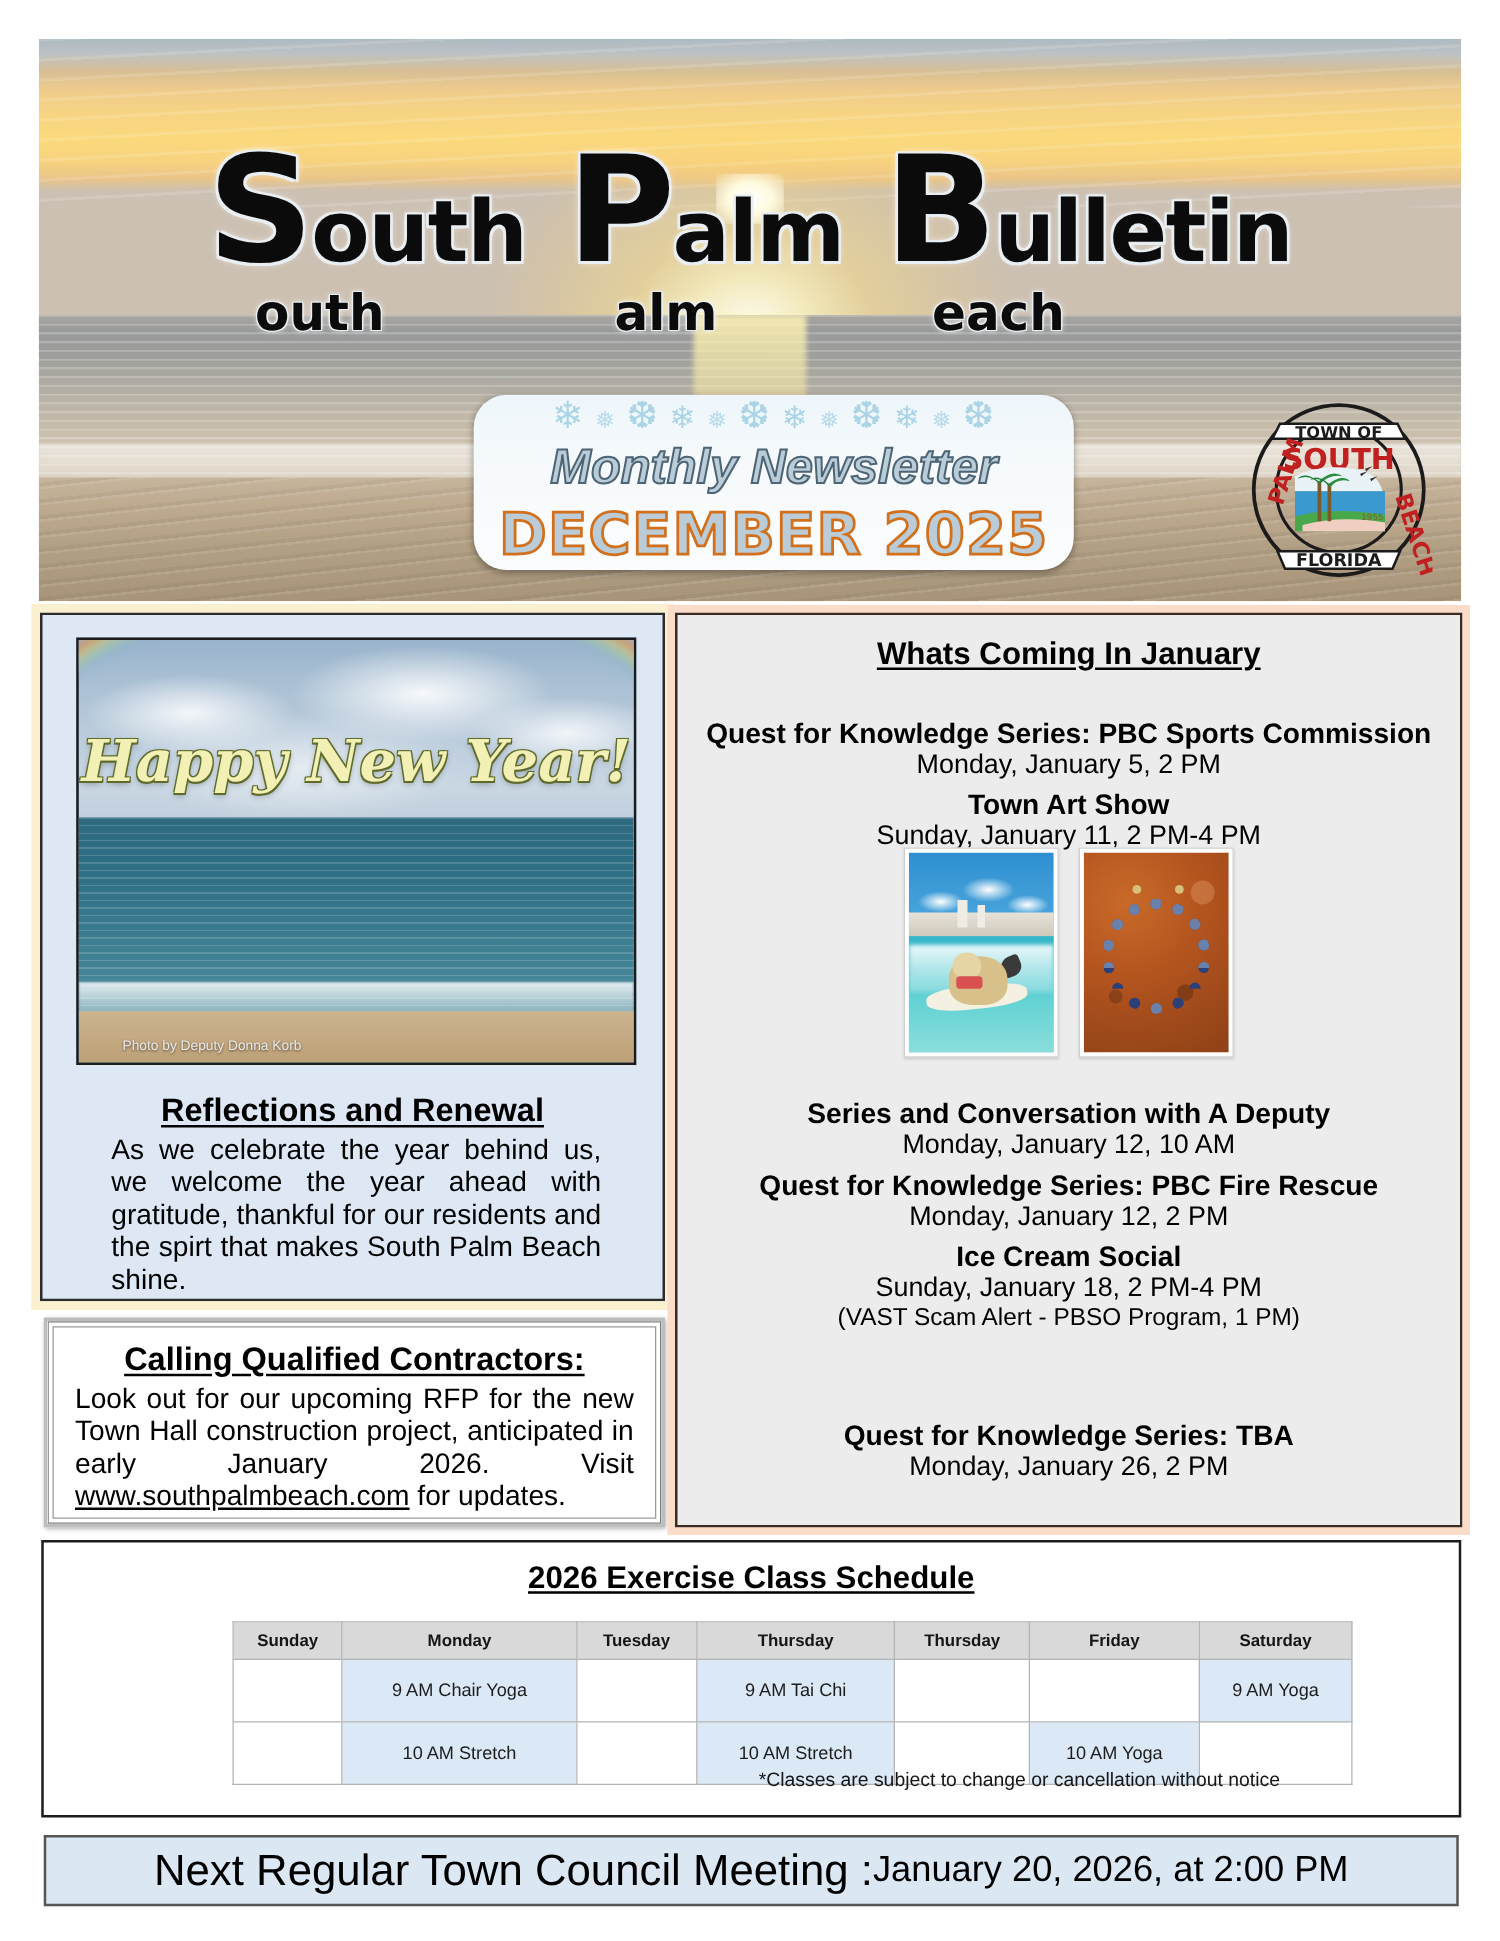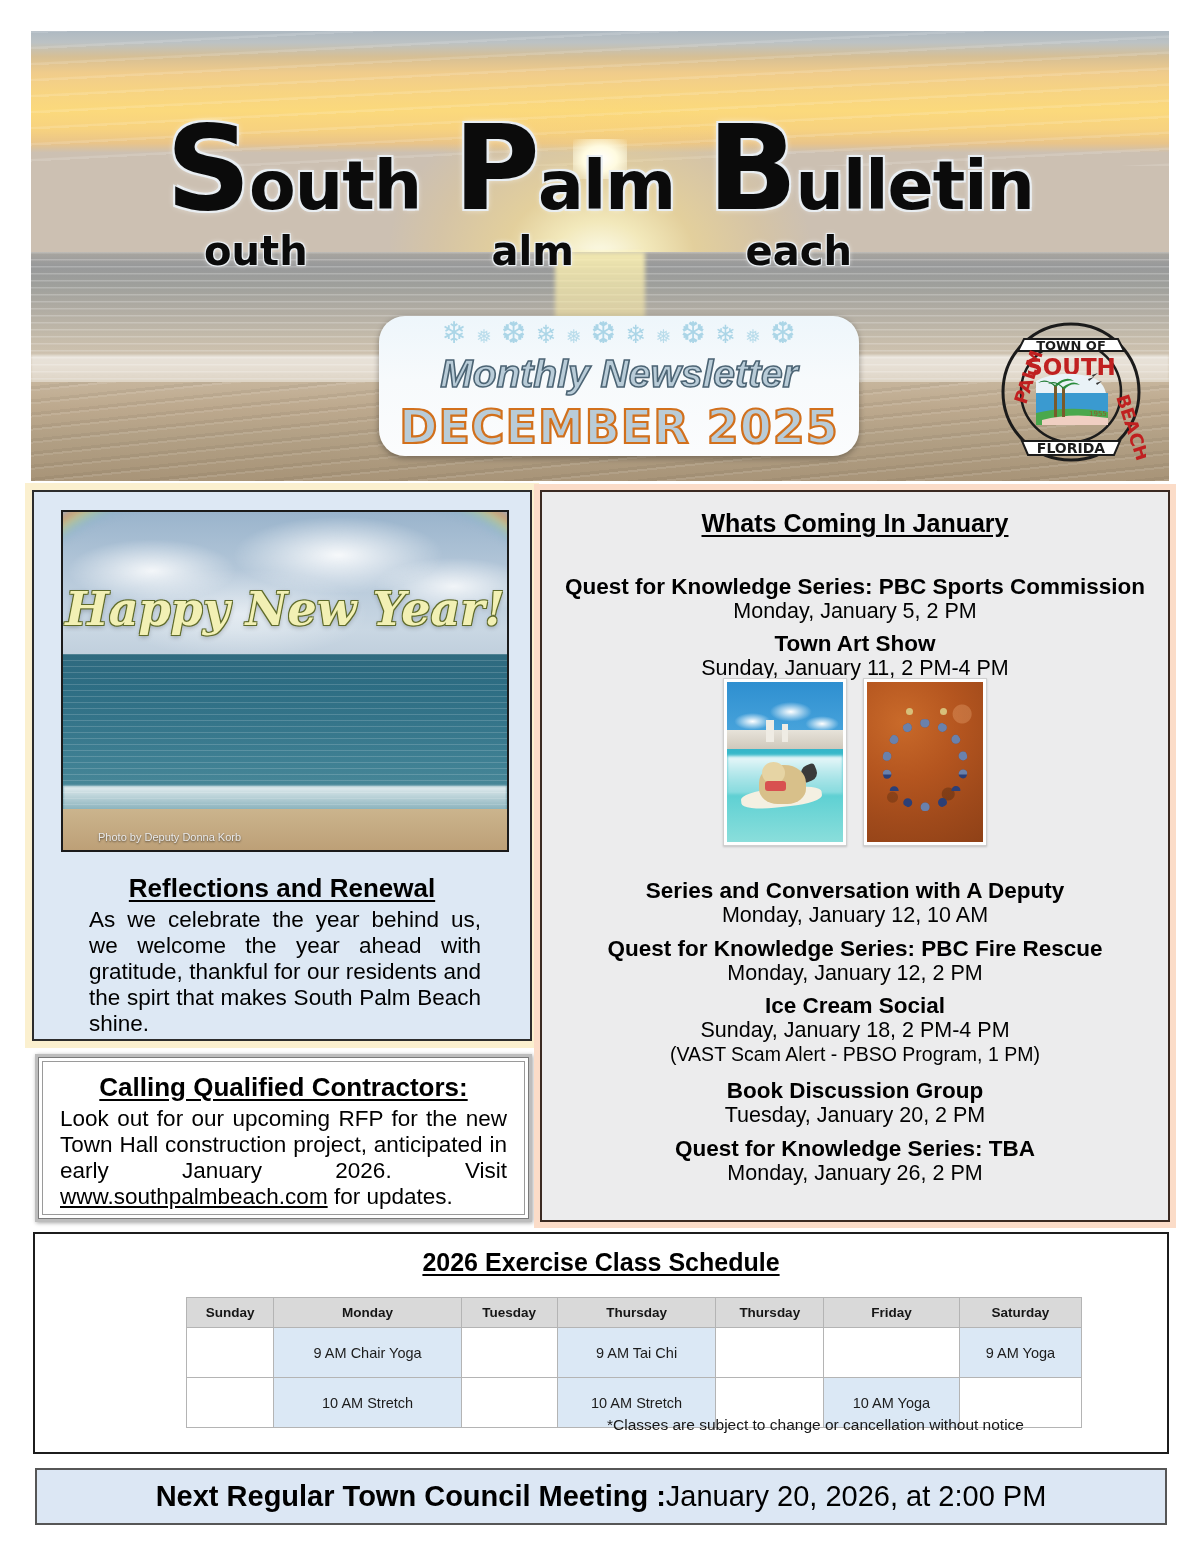--- a/index.html
+++ b/index.html
@@ -361,21 +361,21 @@
     position:absolute;right:143px;top:182px;
     font-size:15.5px;color:#161616;
   }
 
   
   .footer{
     position:absolute;left:35px;top:1468px;width:1132px;height:57px;
     background:#dce7f4;border:2px solid #565656;box-sizing:border-box;
     display:flex;align-items:center;justify-content:center;
   }
-  .footer .lbl{font-size:29px;font-weight:bold;}
+  .footer .lbl{font-size:35px;font-weight:normal;}
   .footer .val{font-size:29px;font-weight:normal;}
 </style>
 </head>
 <body>
 
 <div class="page">
 
   <div class="banner">
     <div class="banner-bg">
       <div class="sky"></div>
@@ -522,24 +522,20 @@
     </div>
     <div class="ev" style="top:444px">
       <div class="t">Quest for Knowledge Series: PBC Fire Rescue</div>
       <div class="d">Monday, January 12, 2 PM</div>
     </div>
     <div class="ev" style="top:501px">
       <div class="t">Ice Cream Social</div>
       <div class="d">Sunday, January 18, 2 PM-4 PM</div>
       <div class="note">(VAST Scam Alert - PBSO Program, 1 PM)</div>
     </div>
-    <div class="ev" style="top:586px">
-      <div class="t">Book Discussion Group</div>
-      <div class="d">Tuesday, January 20, 2 PM</div>
-    </div>
     <div class="ev" style="top:644px">
       <div class="t">Quest for Knowledge Series: TBA</div>
       <div class="d">Monday, January 26, 2 PM</div>
     </div>
   </div>
 
   <div class="panel-sched">
     <div class="sched-title">2026 Exercise Class Schedule</div>
     <table class="sched">
       <thead>

